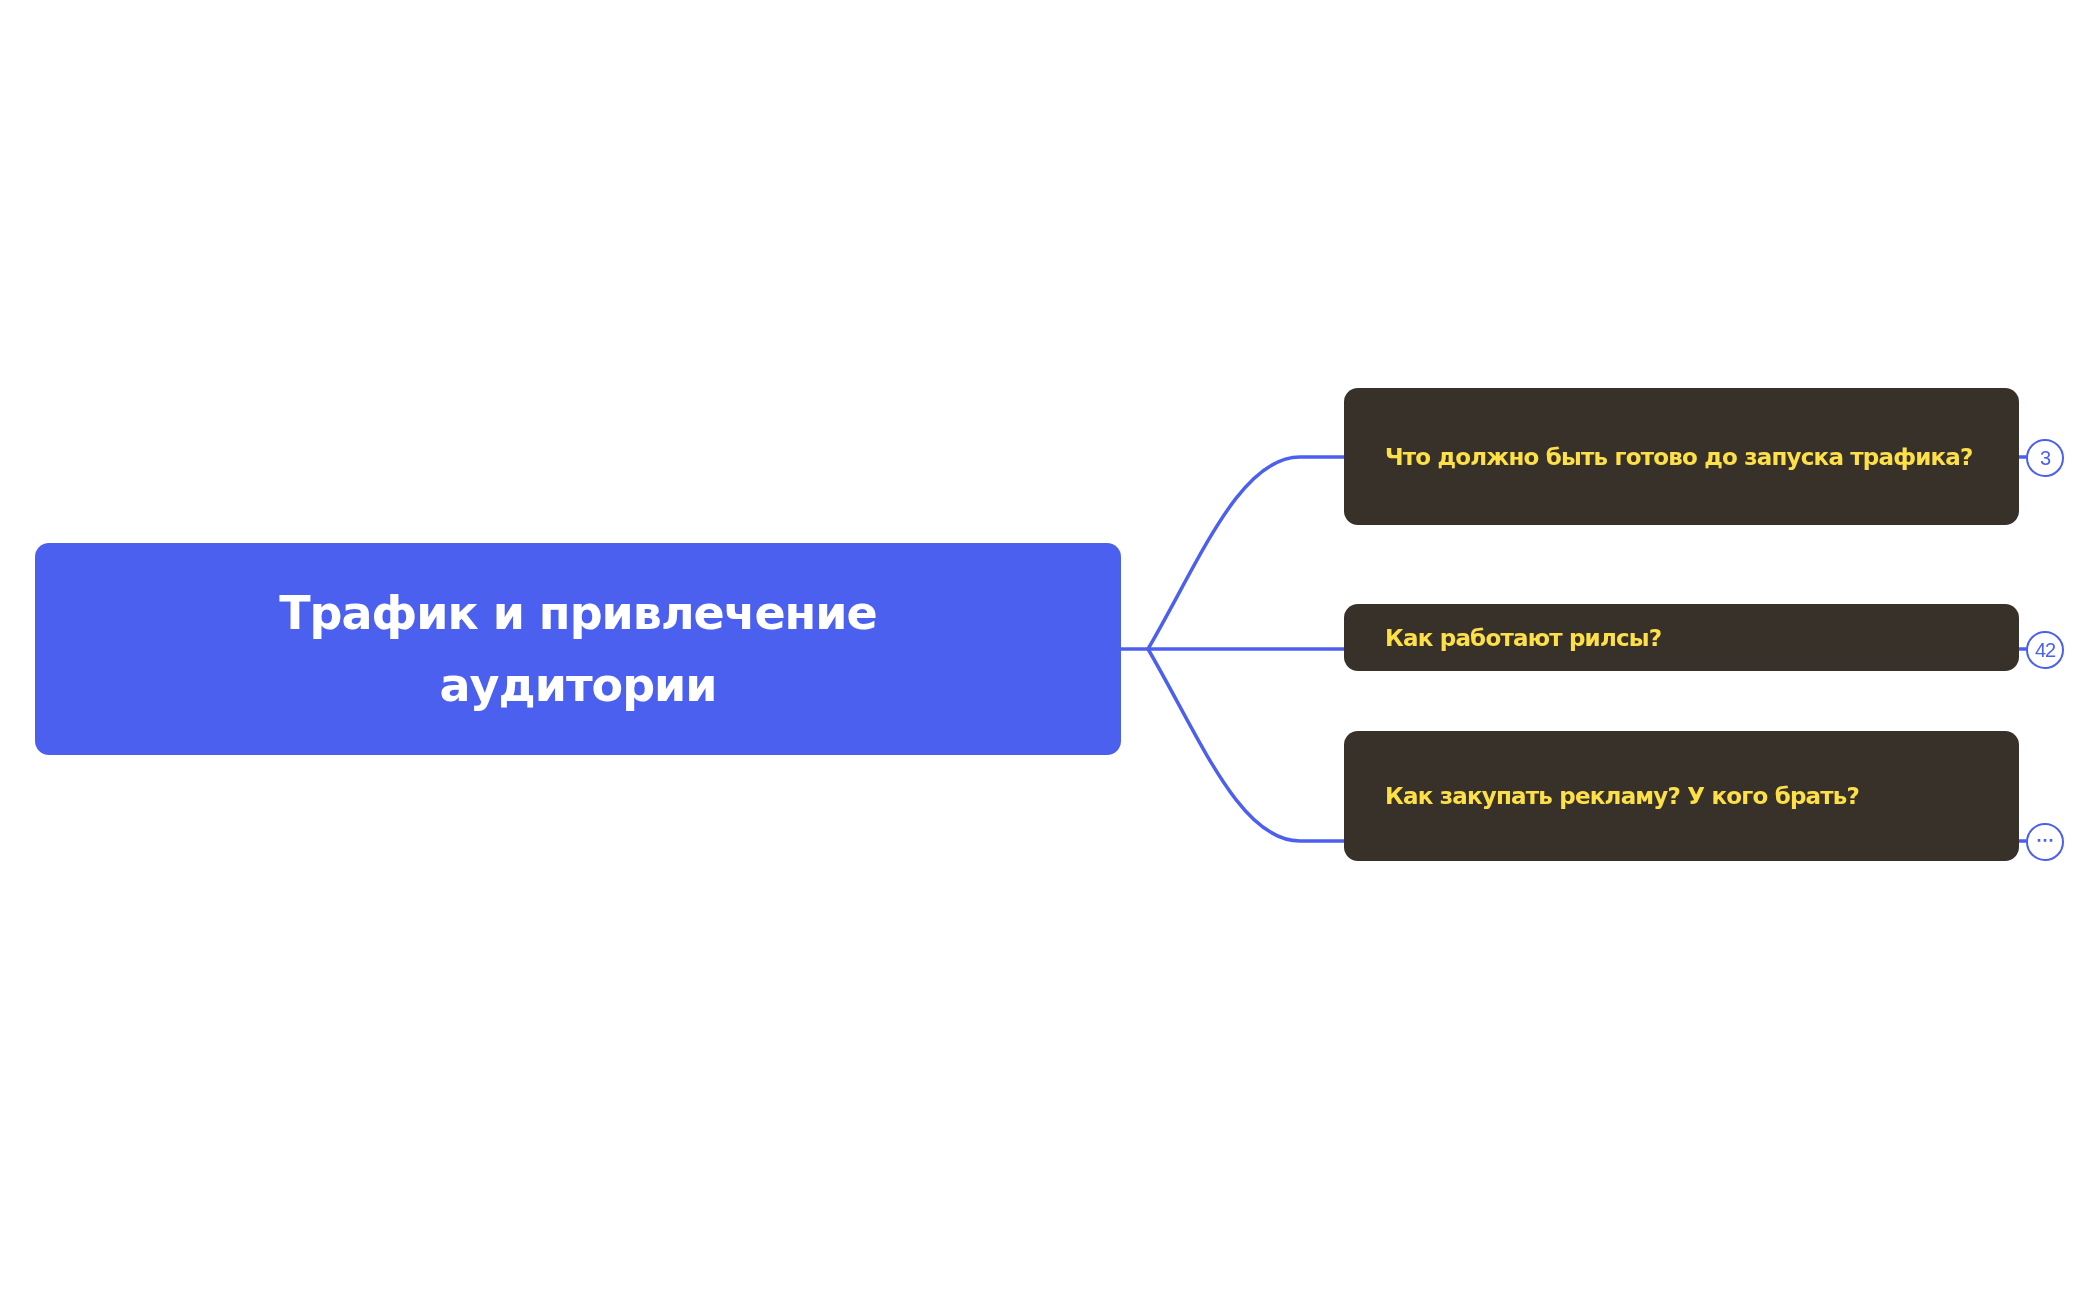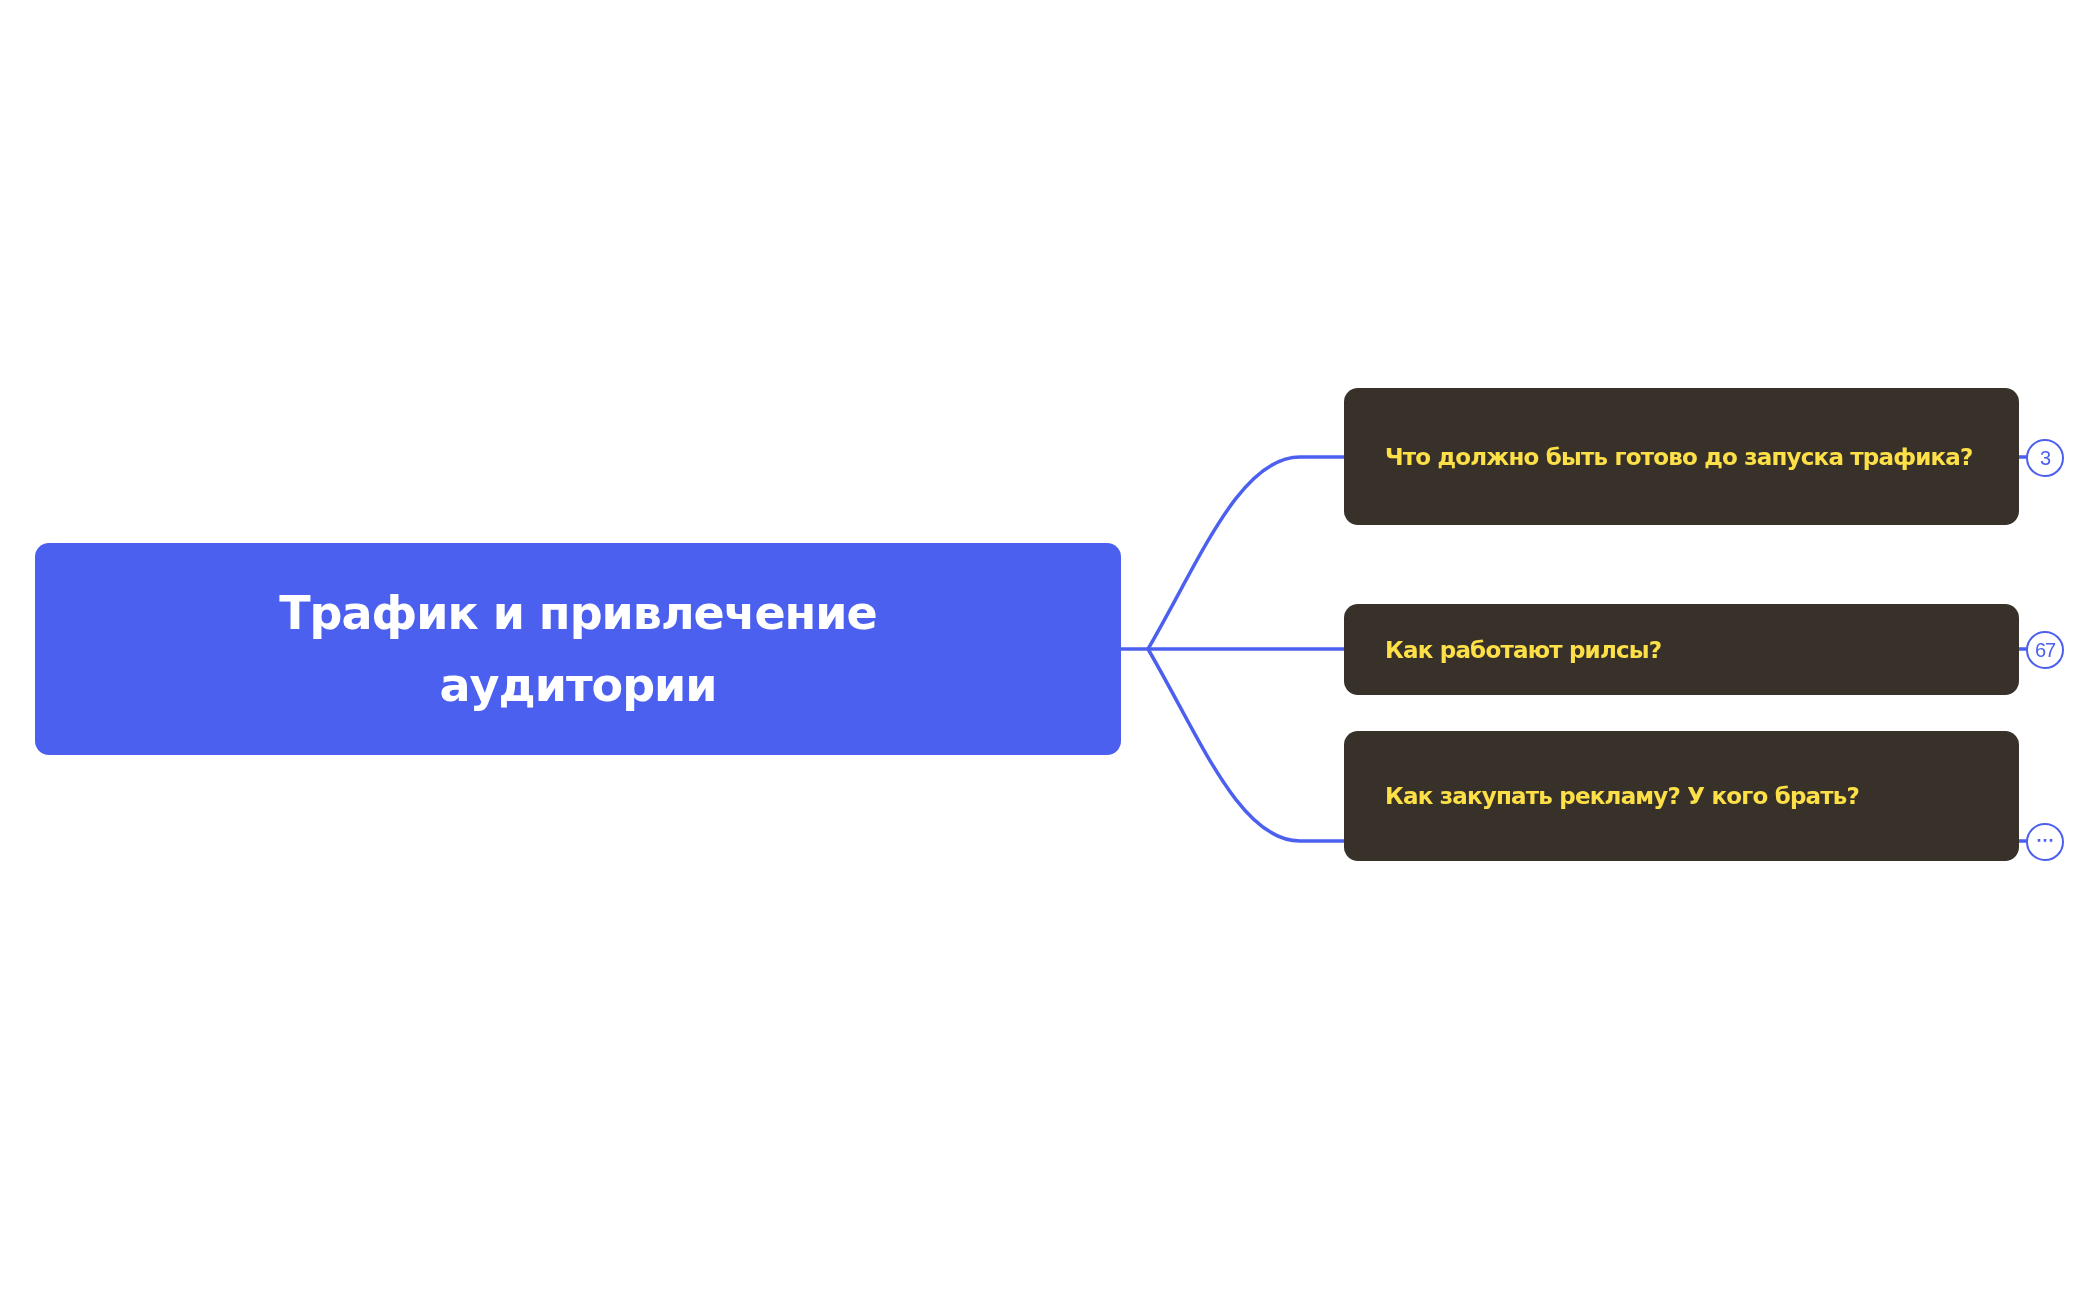--- a/index.html
+++ b/index.html
@@ -111,23 +111,23 @@
 
   <div class="root-node">
     <div class="root-title">Трафик и привлечение аудитории</div>
   </div>
 
   <div class="topic-node" style="top:388px;height:137px;">
     <div class="label">Что должно быть готово до запуска трафика?</div>
   </div>
   <div class="badge" style="left:2026px;top:439px;">3</div>
 
-  <div class="topic-node" style="top:604px;height:91px;">
+  <div class="topic-node" style="top:604px;height:67px;">
     <div class="label">Как работают рилсы?</div>
   </div>
-  <div class="badge" style="left:2026px;top:631px;">67</div>
+  <div class="badge" style="left:2026px;top:631px;">42</div>
 
   <div class="topic-node" style="top:731px;height:130px;">
     <div class="label">Как закупать рекламу? У кого брать?</div>
   </div>
   <div class="badge more" style="left:2026px;top:823px;">⋯</div>
 
 </div>
 
 </body></html>

